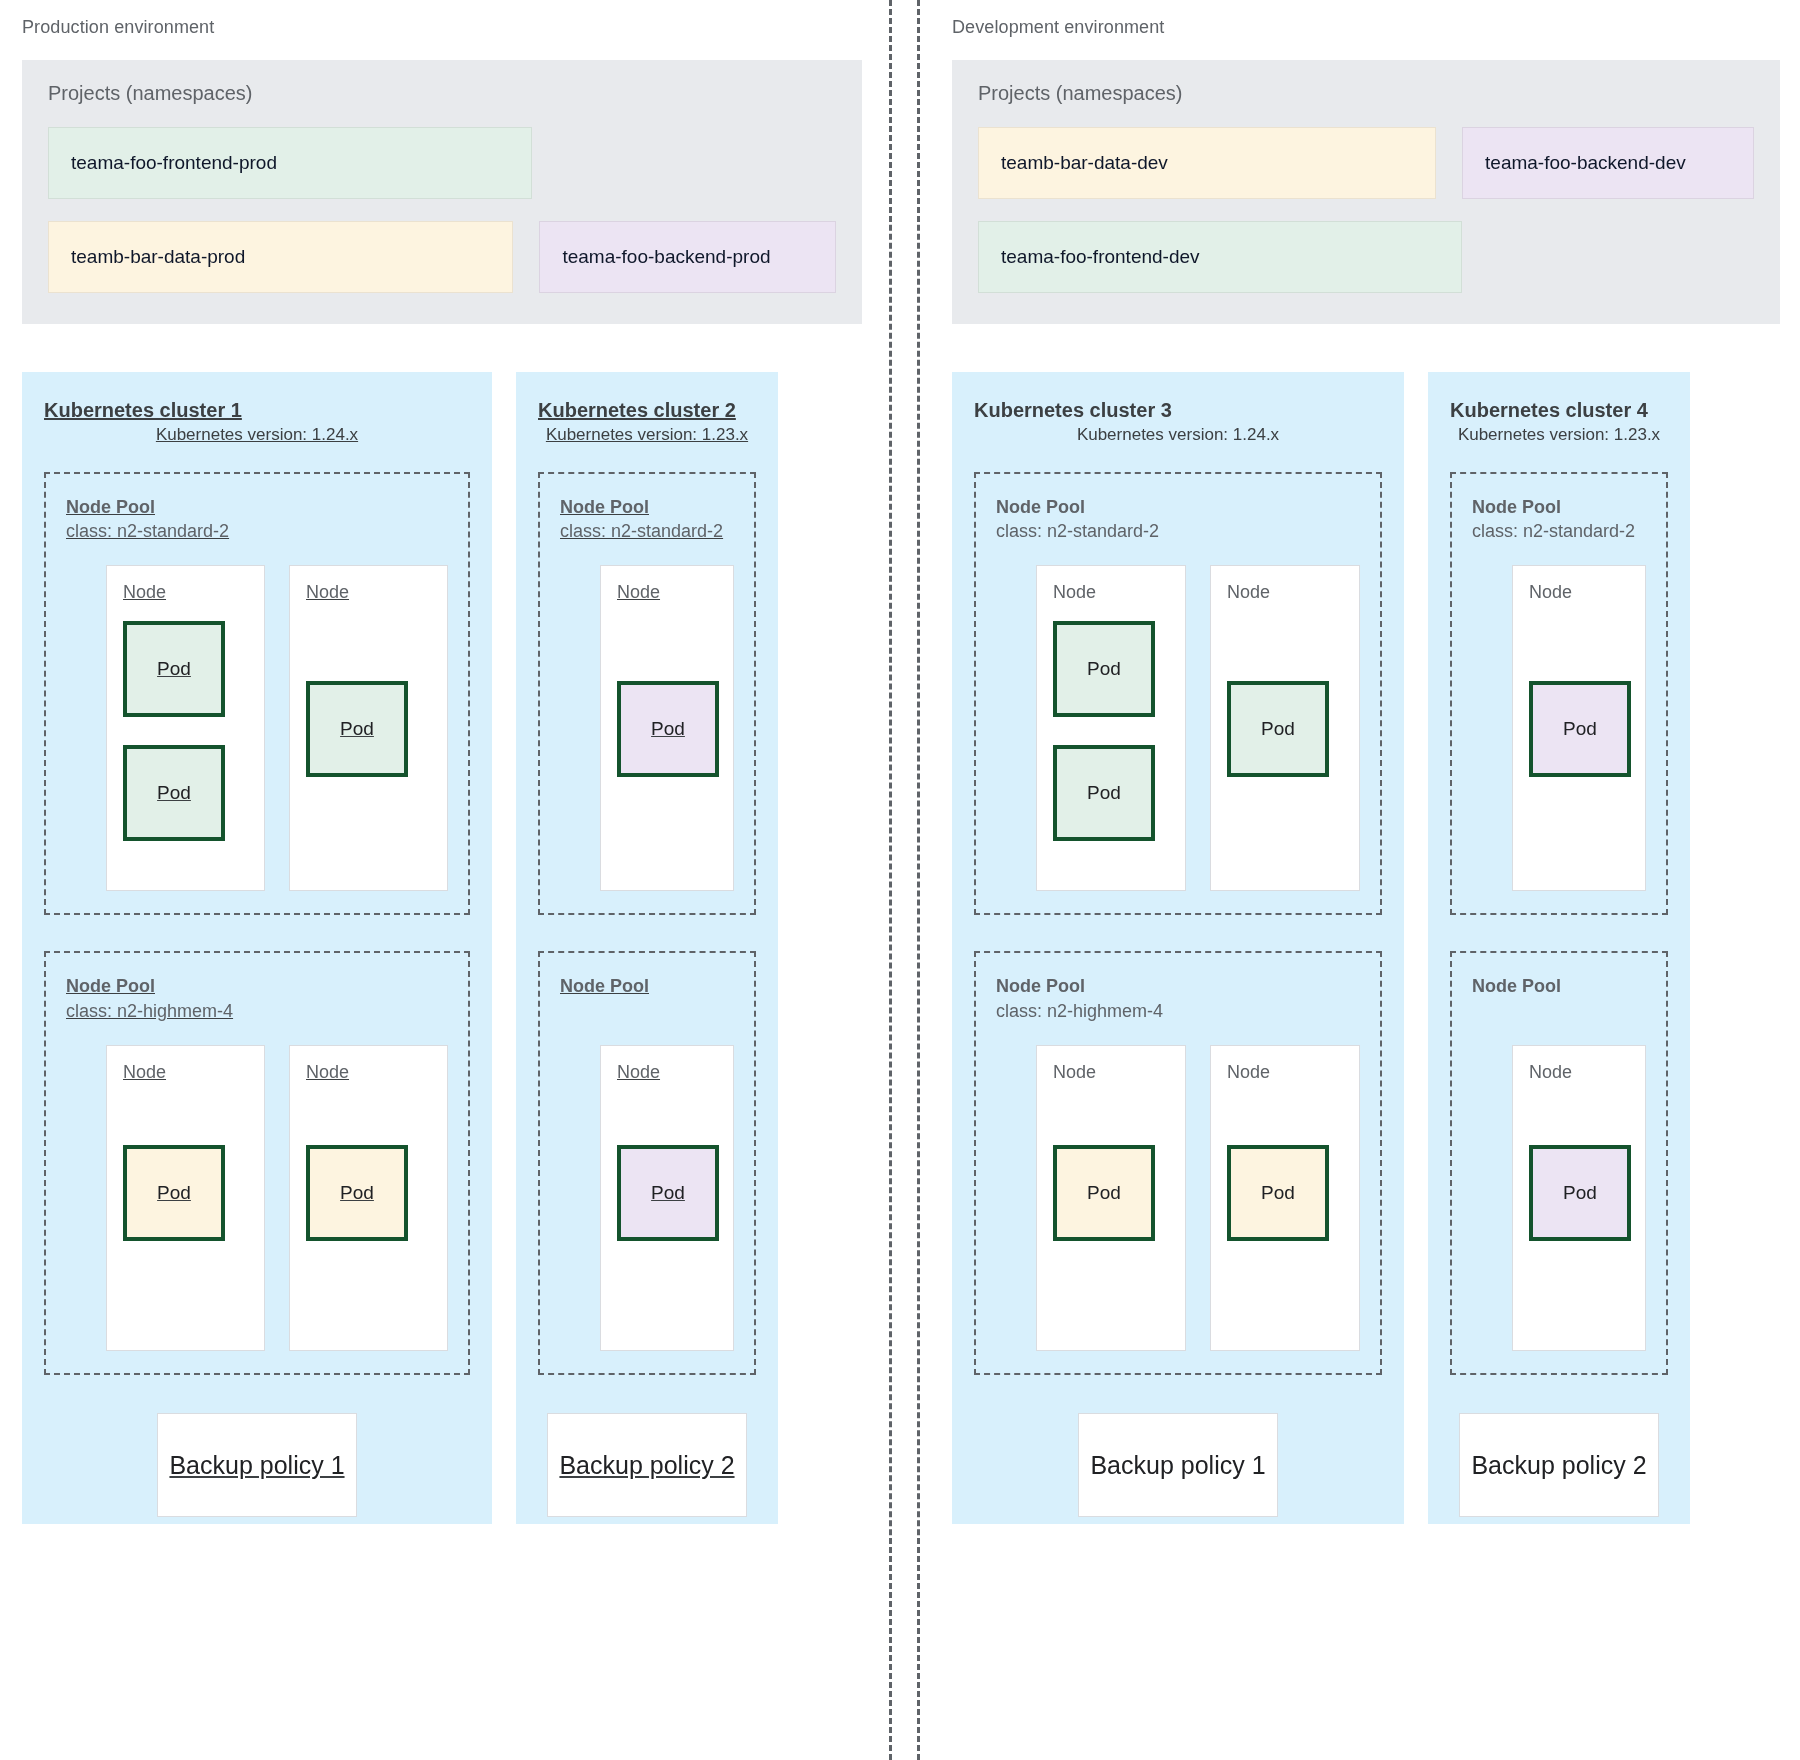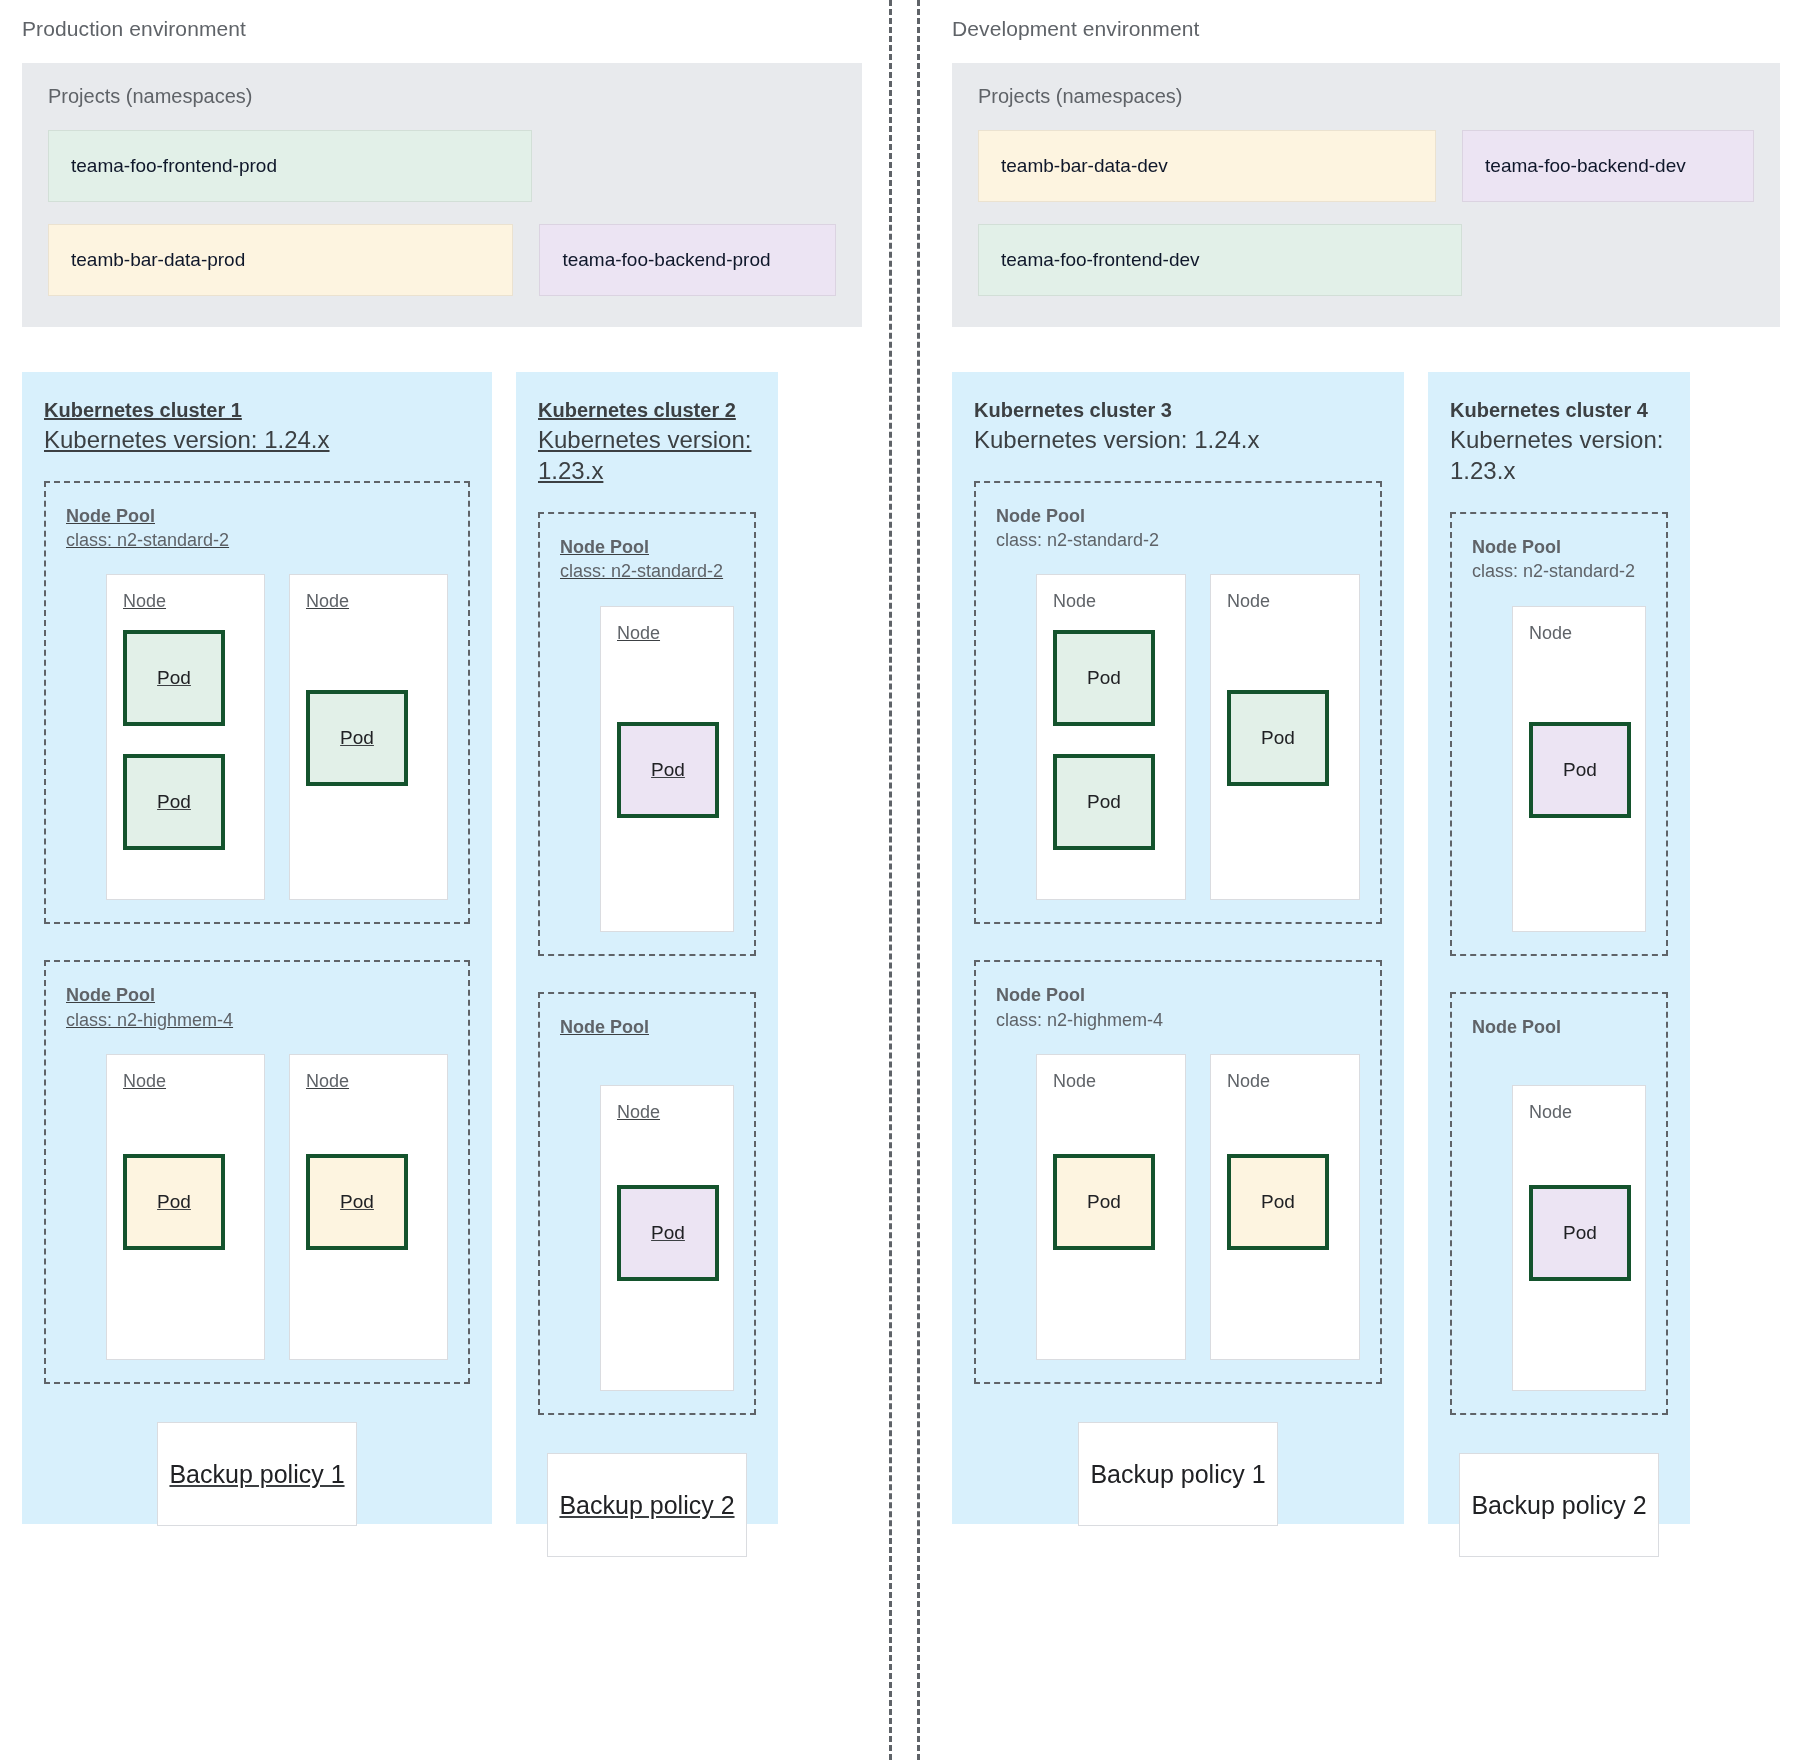--- a/index.html
+++ b/index.html
@@ -21,21 +21,21 @@
   .divider.d1 { left: 889px; }
   .divider.d2 { left: 917px; }
 
   .env {
     position: absolute; top: 0;
   }
   .env.prod { left: 0px; width: 880px; }
   .env.dev  { left: 930px; width: 870px; }
 
   .env-title {
-    font-size: 21px; color: #5f6368; font-weight: 400;
+    font-size: 18px; color: #5f6368; font-weight: 400;
     padding: 17px 0 0 22px;
     letter-spacing: .1px;
   }
 
   
   .ns-panel {
     background: #e8eaed;
     margin: 22px 0 0 22px;
     padding: 22px 26px 26px 26px;
     width: 840px;
@@ -70,21 +70,21 @@
     position: relative;
   }
   .cluster.w-wide   { width: 470px; }
   .cluster.w-narrow { width: 262px; }
   .env.dev .cluster.w-wide { width: 452px; }
   .env.dev .cluster.w-narrow { width: 262px; }
 
   .cluster-name {
     font-size: 20px; font-weight: bold; color: #3c4043; line-height: 1.28;
   }
-  .cluster-version { font-size: 24px; color: #3c4043; line-height: 1.3; }
+  .cluster-version { font-size: 17px; color: #3c4043; line-height: 1.3; text-align: center; }
 
   .pools { margin-top: 26px; display: flex; flex-direction: column; }
 
   .pool {
     border: 2px dashed #5f6368;
     padding: 22px 20px 22px 20px;
     background: transparent;
   }
   .pool-name { font-size: 18px; font-weight: bold; color: #5f6368; line-height: 1.3; }
   .pool-class { font-size: 18px; color: #5f6368; line-height: 1.35; }

